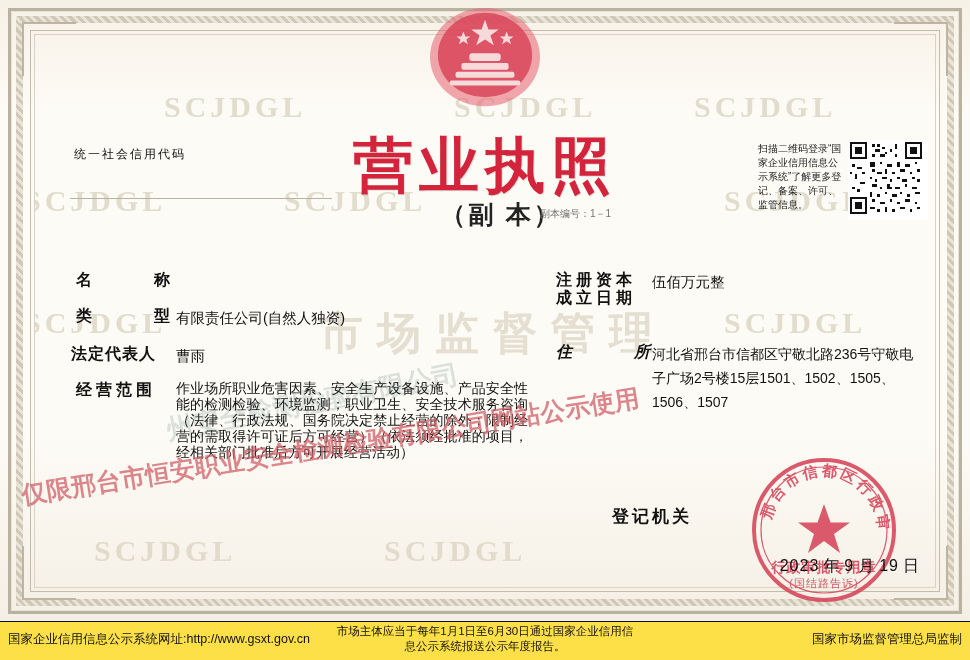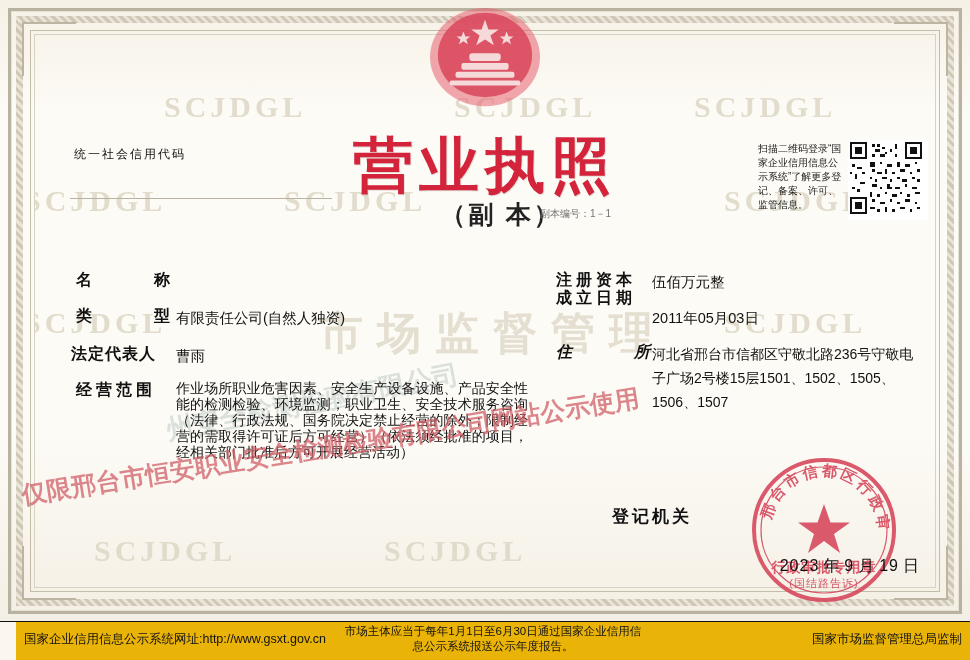--- a/index.html
+++ b/index.html
@@ -170,21 +170,21 @@
   .usage-stamp{
     position:absolute;left:18px;top:430px;
     font-size:25px;font-weight:bold;color:#cf5a63;
     transform:rotate(-9deg);
     opacity:.72;
     white-space:nowrap;
   }
 
   
   .footer{
-    position:absolute;left:16px;right:0;bottom:0;height:38px;background:#eab308;
+    position:absolute;left:0;right:0;bottom:0;height:38px;background:#fde047;
   }
   .footer-left{
     position:absolute;left:8px;bottom:12px;font-size:12.5px;color:#111;
   }
   .footer-center{
     position:absolute;left:50%;transform:translateX(-50%);bottom:6px;
     width:300px;text-align:center;font-size:11.5px;line-height:15px;color:#111;margin-top:16px;
   }
   .footer-right{
     position:absolute;right:8px;bottom:12px;font-size:12.5px;color:#111;
@@ -343,21 +343,20 @@
   <div class="field-label" style="left:71px;top:344px;letter-spacing:1px;">法定代表人</div>
   <div class="field-value" style="left:176px;top:344px;">曹雨</div>
 
   <div class="field-label" style="left:76px;top:380px;letter-spacing:4px;">经营范围</div>
   <div class="scope-value">作业场所职业危害因素、安全生产设备设施、产品安全性能的检测检验、环境监测；职业卫生、安全技术服务咨询（法律、行政法规、国务院决定禁止经营的除外；限制经营的需取得许可证后方可经营）（依法须经批准的项目，经相关部门批准后方可开展经营活动）</div>
 
   <div class="field-label" style="left:556px;top:270px;letter-spacing:4px;">注册资本</div>
   <div class="field-value" style="left:652px;top:270px;">伍佰万元整</div>
 
   <div class="field-label" style="left:556px;top:288px;letter-spacing:4px;">成立日期</div>
-  <div class="field-value" style="left:652px;top:306px;">2011年05月03日</div>
 
   <div class="field-label" style="left:556px;top:342px;letter-spacing:10px;font-style:italic;">住　　所</div>
   <div class="addr-value">河北省邢台市信都区守敬北路236号守敬电子广场2号楼15层1501、1502、1505、1506、1507</div>
 
   <div class="registry">登记机关</div>
 
   <svg class="seal" viewBox="0 0 160 160">
     <circle cx="80" cy="80" r="70" fill="none" stroke="#d6455a" stroke-width="4"></circle>
     <circle cx="80" cy="80" r="63" fill="none" stroke="#d6455a" stroke-width="1.2"></circle>
     <path id="sealArc" d="M 80,80 m -54,0 a 54,54 0 1,1 108,0" fill="none"></path>

